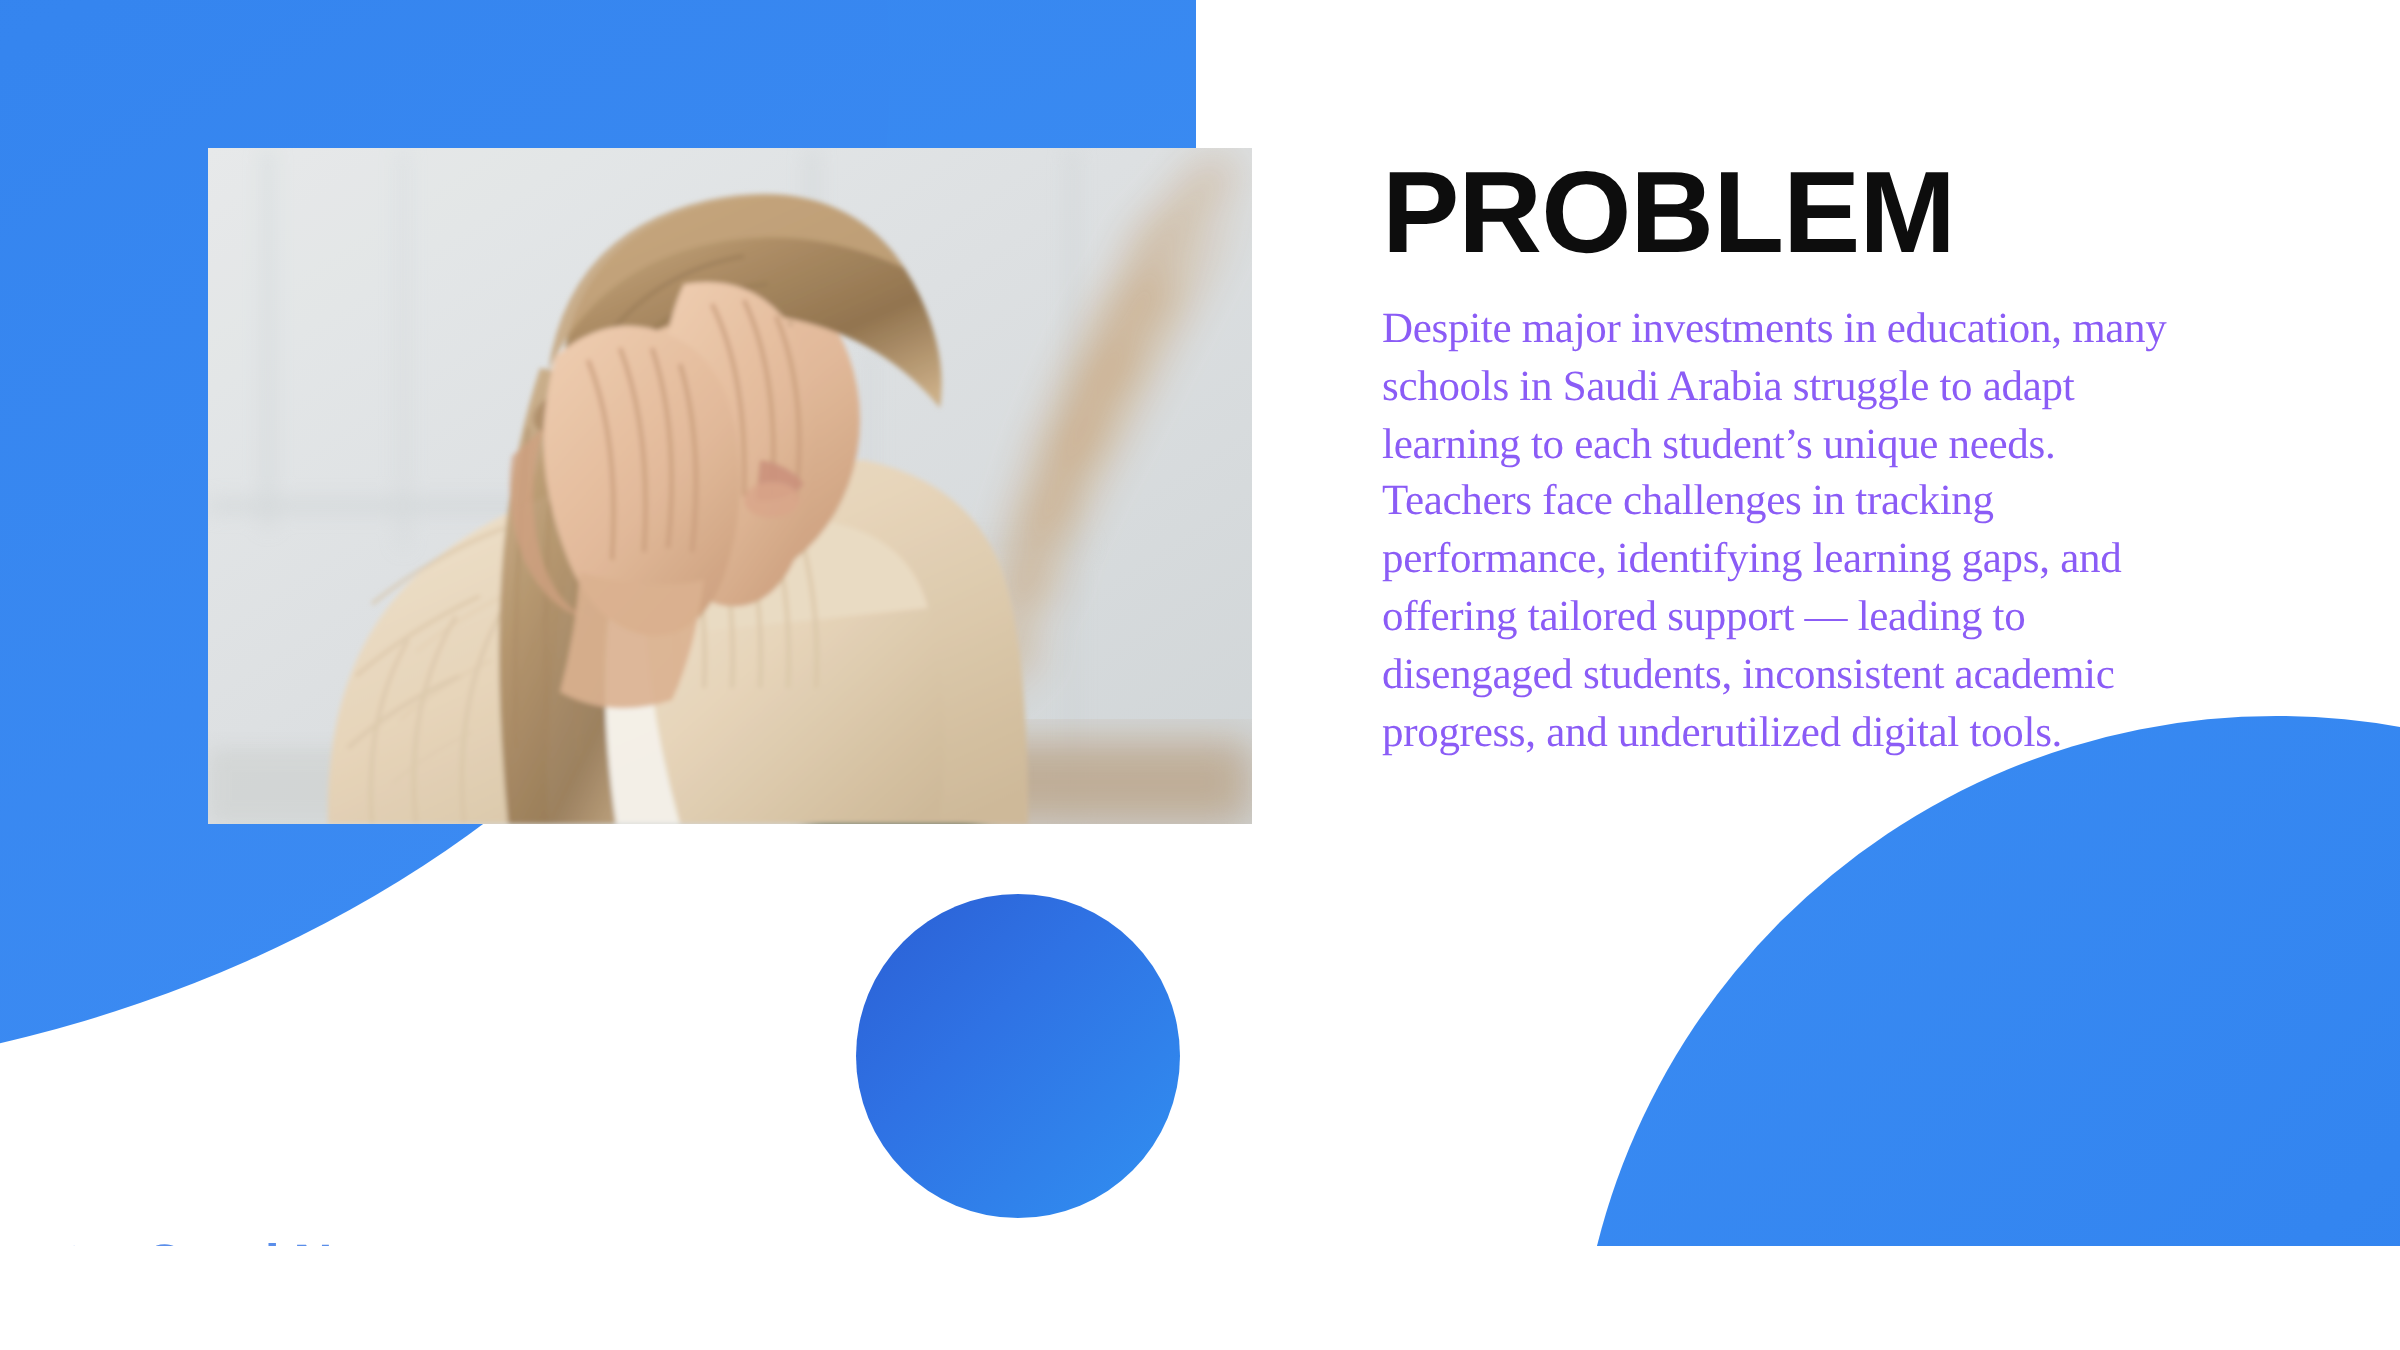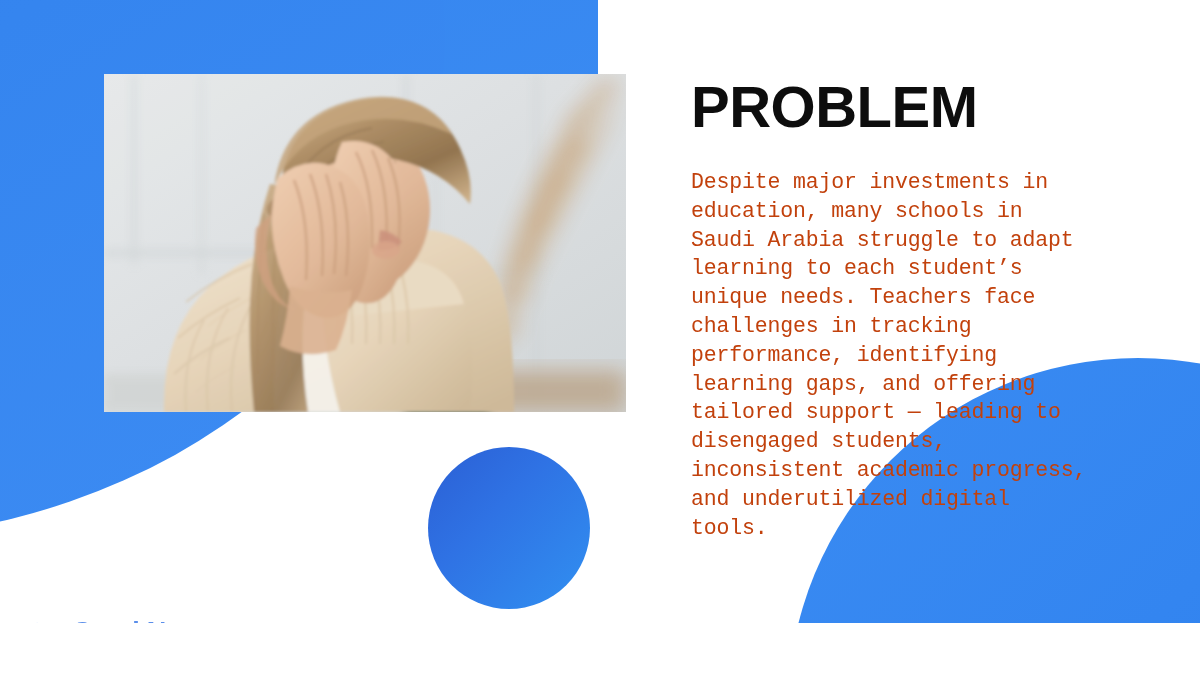--- a/index.html
+++ b/index.html
@@ -66,26 +66,26 @@
   }
   #page-title {
     font-size:58px;
     font-weight:800;
     letter-spacing:-0.5px;
     color:#0d0d0d;
     line-height:1.0;
     font-family:"Liberation Sans", sans-serif;
   }
   #body-text {
-    margin-top:32px;
+    margin-top:14px;
     font-size:21.5px;
     line-height:28.8px;
-    color:#c2410c;
+    color:#8b5cf6;
     letter-spacing:-0.15px;
-    font-family:Liberation Mono, monospace;
+    font-family:Liberation Serif, serif;
   }
 
   
   #logo {
     position:absolute;
     left:22px; top:617px;
     display:flex;
     align-items:center;
     gap:20px;
   }

